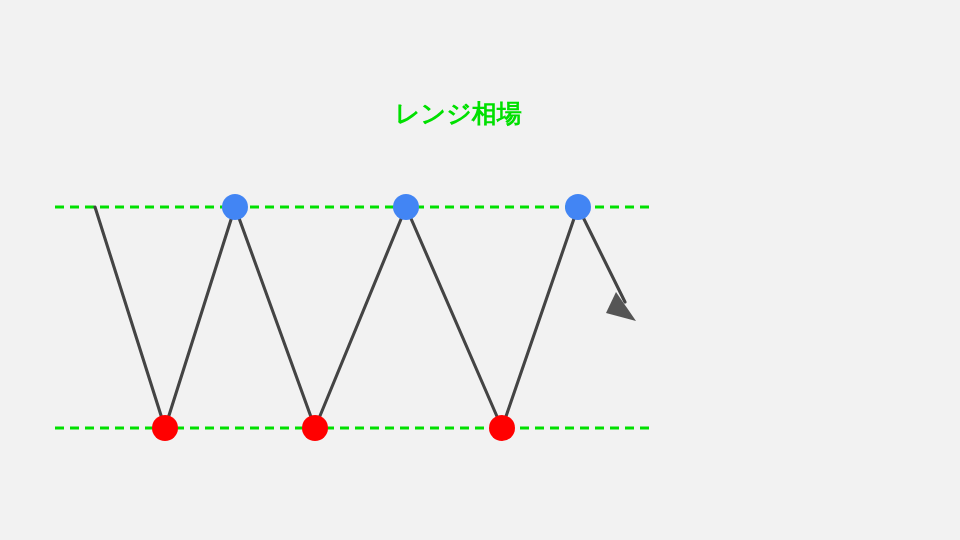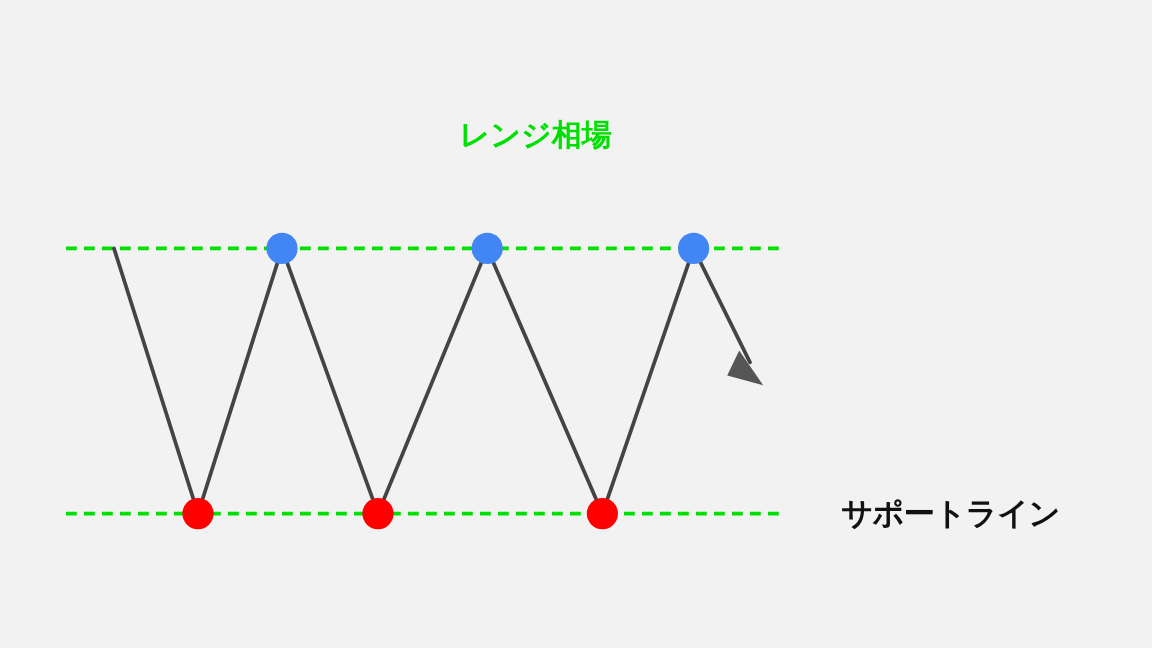--- a/index.html
+++ b/index.html
@@ -27,21 +27,21 @@
     height: 540px;
     display: block;
   }
   .txt {
     position: absolute;
     white-space: nowrap;
     font-weight: bold;
     line-height: 1;
   }
   #chart-title {
-    left: 383px;
+    left: 395px;
     top: 101px;
     font-size: 25px;
     color: #00e000;
     letter-spacing: 0px;
   }
   #resistance-label {
     left: 701px;
     top: 194px;
     font-size: 26px;
     color: #111111;
@@ -75,15 +75,14 @@
     <circle cx="502" cy="428" r="13" fill="#ff0000"></circle>
 
     <circle cx="235" cy="207" r="13" fill="#4285f4"></circle>
     <circle cx="406" cy="207" r="13" fill="#4285f4"></circle>
     <circle cx="578" cy="207" r="13" fill="#4285f4"></circle>
   </svg>
 
   <div class="txt" id="chart-title">レンジ相場</div>
 
 
-  <div class="txt" id="support-label">サポートライン</div>
 
 </div>
 
 </body></html>

